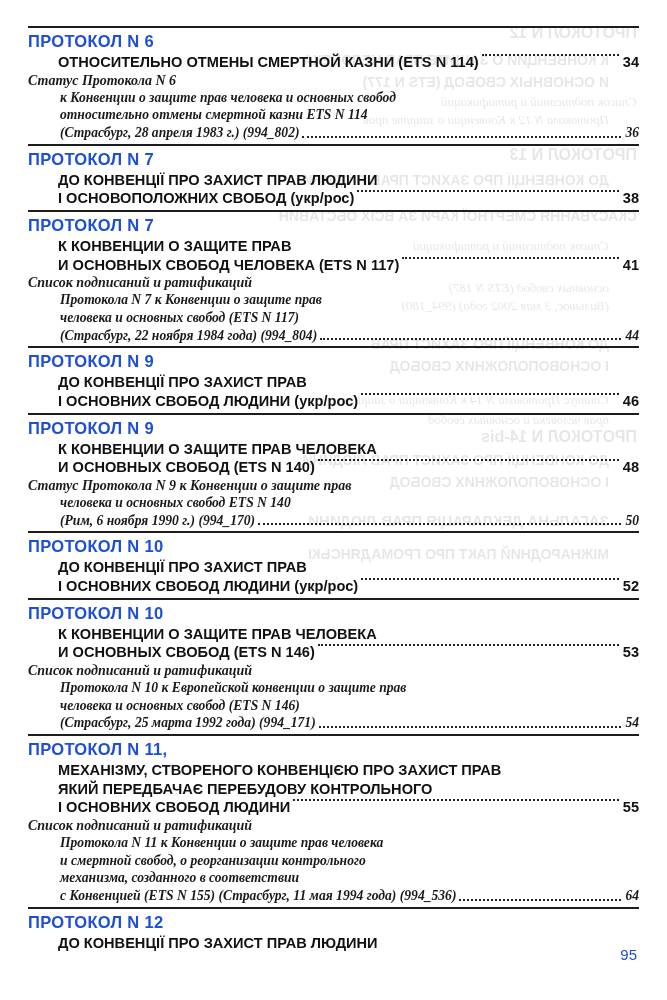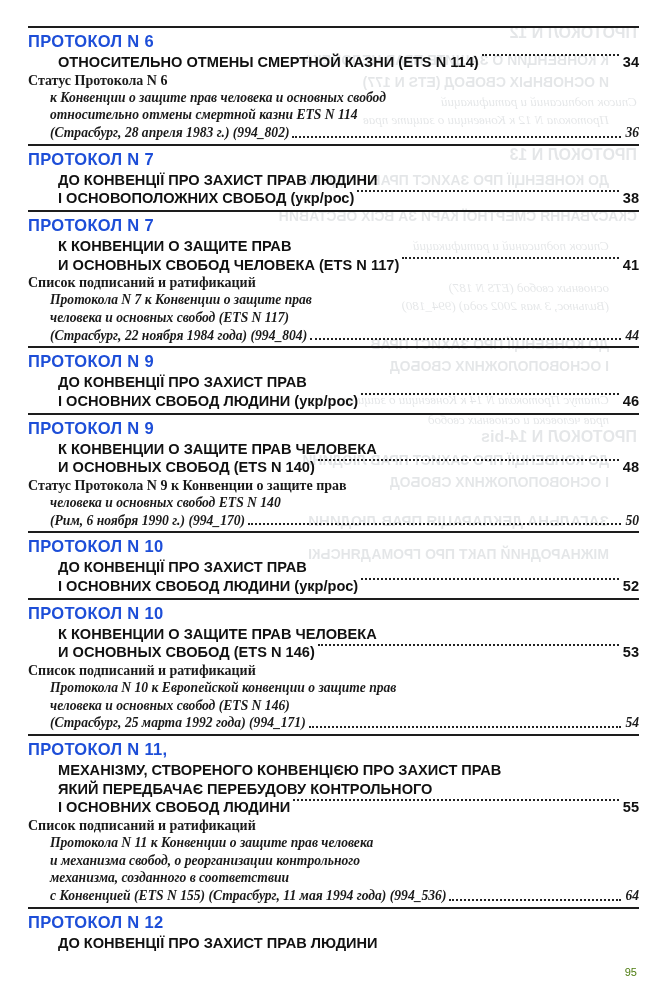--- a/index.html
+++ b/index.html
@@ -77,51 +77,52 @@
     min-width: 6px;
     height: 1px;
   }
   .sub .pg {
     white-space: nowrap;
     font-weight: bold;
   }
 
   .status-head {
     font-family: "Liberation Serif", serif;
+    font-style: italic;
     font-weight: bold;
     font-size: 14px;
     margin: 1px 0 0 0;
   }
   .status-line {
     font-family: "Liberation Serif", serif;
     font-style: italic;
     font-weight: bold;
     font-size: 13.6px;
-    margin-left: 22px;
+    margin-left: 32px;
     line-height: 1.3;
     display: flex;
     align-items: flex-end;
   }
   .status-line .txt { white-space: nowrap; }
   .status-line .dots {
     flex: 1 1 auto;
     border-bottom: 2px dotted #222;
     margin: 0 4px 4px 3px;
     min-width: 6px;
     height: 1px;
   }
   .status-line .pg { white-space: nowrap; }
 
   .pagenum {
     position: absolute;
     right: 30px;
-    bottom: 22px;
+    bottom: 37px;
     font-family: "Liberation Sans", sans-serif;
-    font-size: 11px;
-    color: #4d7c0f;
+    font-size: 15px;
+    color: #1d4ed8;
   }
 </style>
 </head>
 <body>
 
 <div class="ghost-layer" id="ghost">
     <div class="ghost-line ghost-b" style="left: 30px; top: 24px; font-size: 16px;">ПРОТОКОЛ N 12</div>
     <div class="ghost-line ghost-b" style="left: 58px; top: 52px; font-size: 14px;">К КОНВЕНЦИИ О ЗАЩИТЕ ПРАВ ЧЕЛОВЕКА</div>
     <div class="ghost-line ghost-b" style="left: 58px; top: 74px; font-size: 14px;">И ОСНОВНЫХ СВОБОД (ETS N 177)</div>
     <div class="ghost-line ghost-i" style="left: 30px; top: 94px; font-size: 13px;">Список подписаний и ратификаций</div>
@@ -299,21 +300,21 @@
           <span class="txt">І ОСНОВНИХ СВОБОД ЛЮДИНИ</span>
           <span class="dots"></span>
           <span class="pg">55</span>
         </div>
         <div class="status-head">Список подписаний и ратификаций</div>
         <div class="status-line nodots">
           <span class="txt">Протокола N 11 к Конвенции о защите прав человека</span>
           <span class="pg"></span>
         </div>
         <div class="status-line nodots">
-          <span class="txt">и механизма свобод, о реорганизации контрольного</span>
+          <span class="txt">и смертной свобод, о реорганизации контрольного</span>
           <span class="pg"></span>
         </div>
         <div class="status-line nodots">
           <span class="txt">механизма, созданного в соответствии</span>
           <span class="pg"></span>
         </div>
         <div class="status-line">
           <span class="txt">с Конвенцией (ETS N 155) (Страсбург, 11 мая 1994 года) (994_536)</span>
           <span class="dots"></span>
           <span class="pg">64</span>

